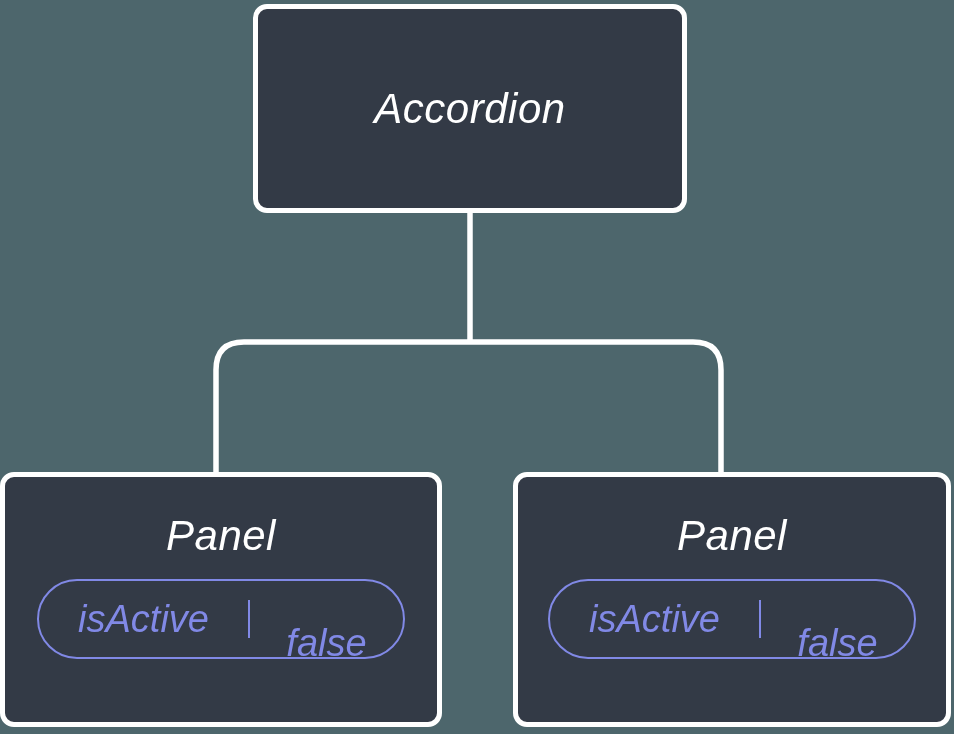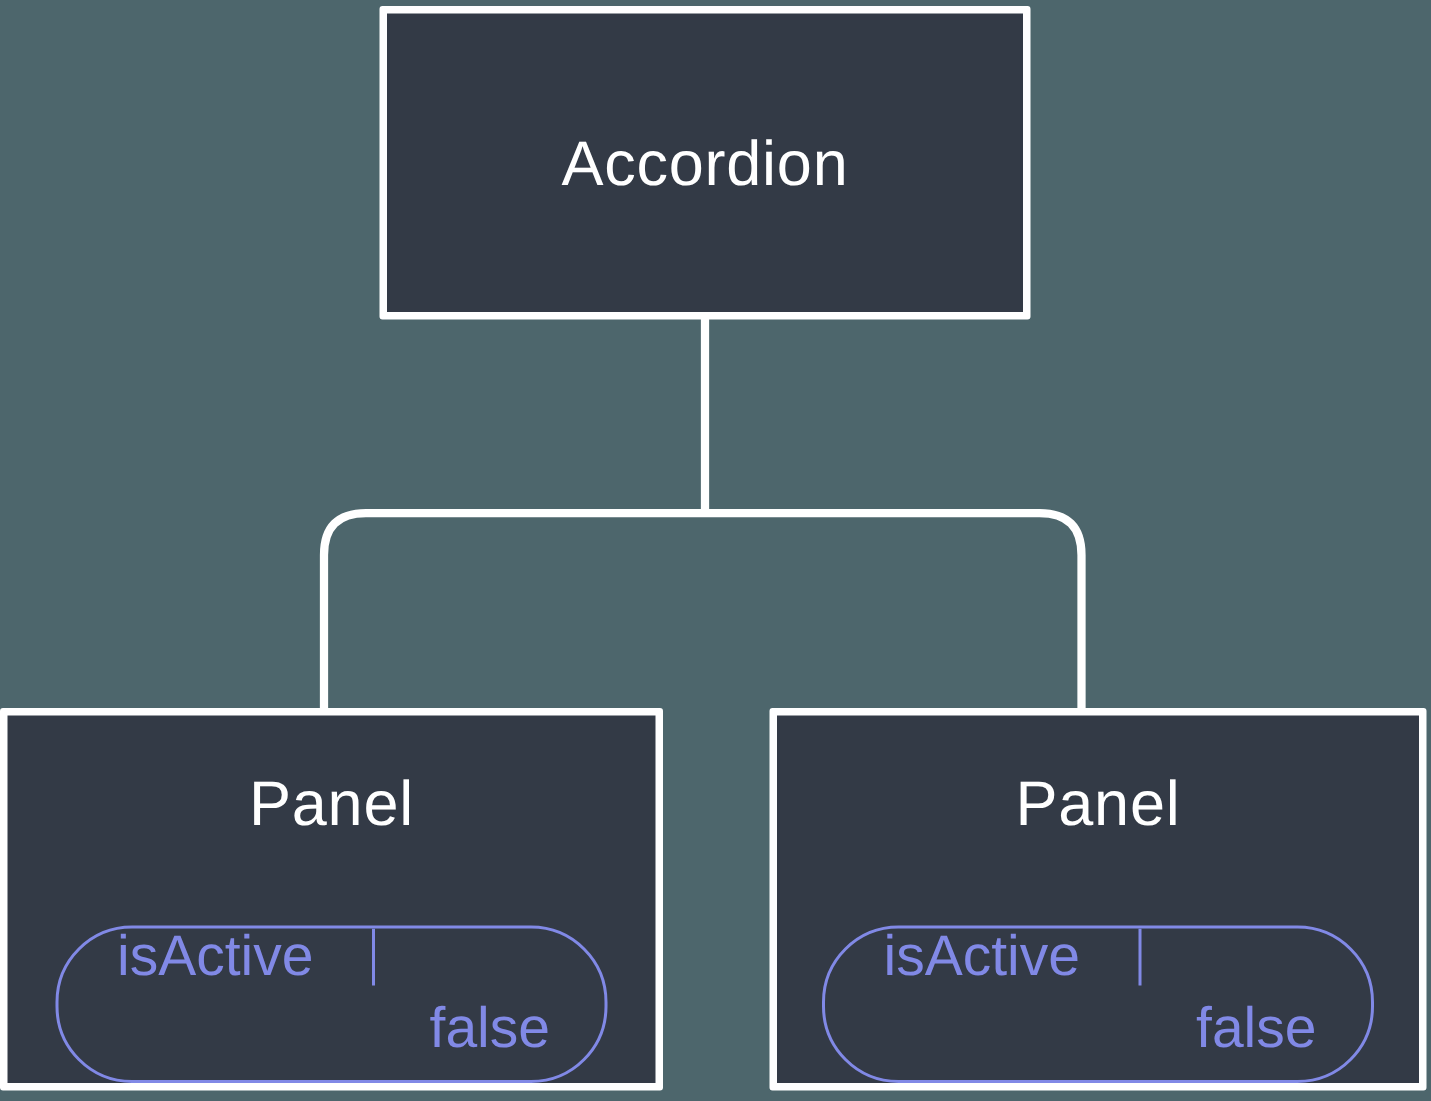--- a/index.html
+++ b/index.html
@@ -22,60 +22,60 @@
     width: 954px;
     height: 734px;
     display: block;
     pointer-events: none;
   }
   .node {
     position: absolute;
     box-sizing: border-box;
     background: var(--node-fill, #333a46);
     border: 5px solid var(--node-border, #ffffff);
-    border-radius: 2px;
+    border-radius: 14px;
     display: flex;
     flex-direction: column;
     align-items: center;
     justify-content: center;
+    font-style: italic;
   }
   .node-root {
     left: 253px;
     top: 4px;
     width: 434px;
     height: 209px;
   }
   .node-title {
     color: var(--title-color, #ffffff);
     font-size: 42px;
     font-weight: 500;
     letter-spacing: 0.5px;
     line-height: 1;
     white-space: nowrap;
   }
   .node-panel {
     justify-content: flex-start;
     padding-top: 38px;
     top: 472px;
     height: 255px;
-    gap: 38px;
   }
   .node-panel-1 { left: 0px;   width: 442px; }
   .node-panel-2 { left: 513px; width: 438px; }
   .panel-title {
     margin-bottom: 22px;
   }
   .state-pill {
     box-sizing: border-box;
     width: 368px;
-    height: 108px;
+    height: 80px;
     border: 2.5px solid var(--accent, #8189e6);
     border-radius: 51px;
     display: flex;
-    align-items: flex-start;
+    align-items: center;
     color: var(--accent, #8189e6);
     font-size: 38px;
     font-weight: 400;
     overflow: hidden;
   }
   .state-cell {
     display: flex;
     align-items: center;
     justify-content: center;
     line-height: 1;

